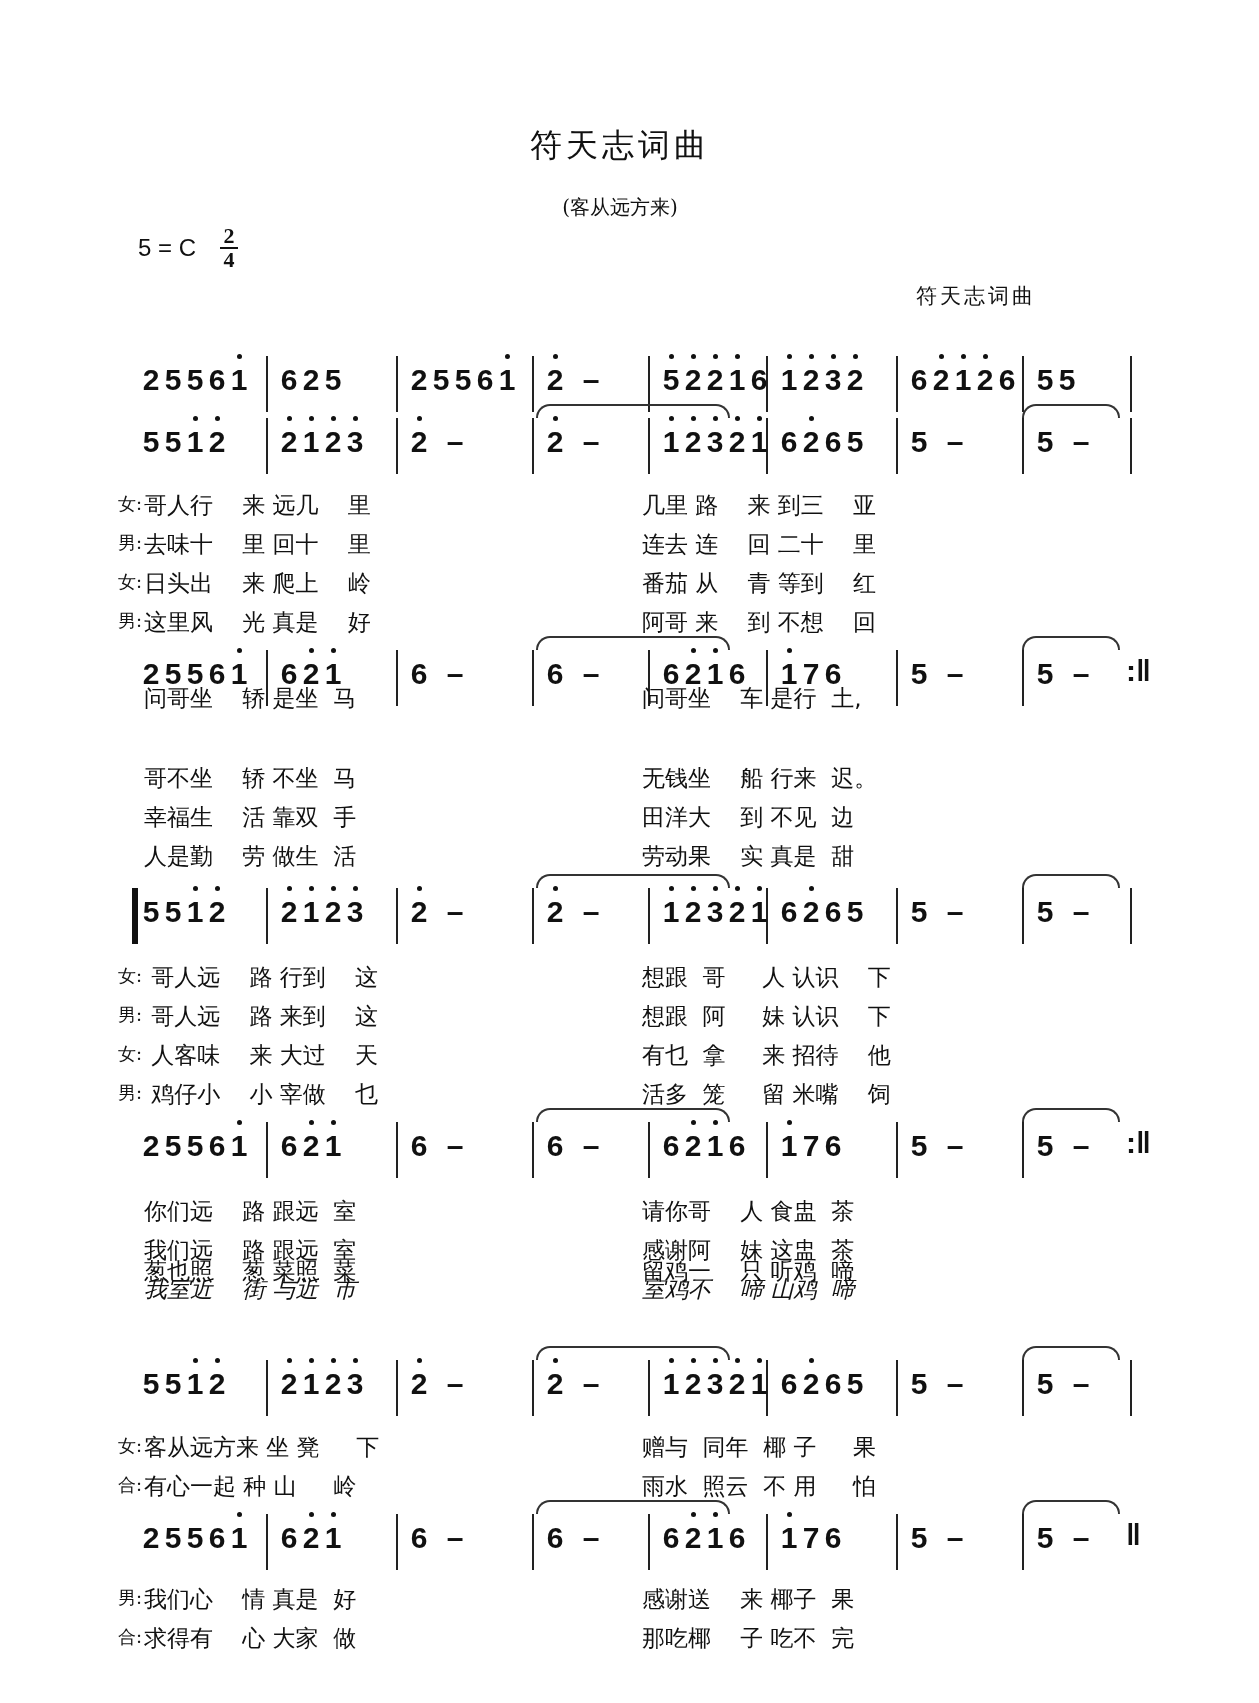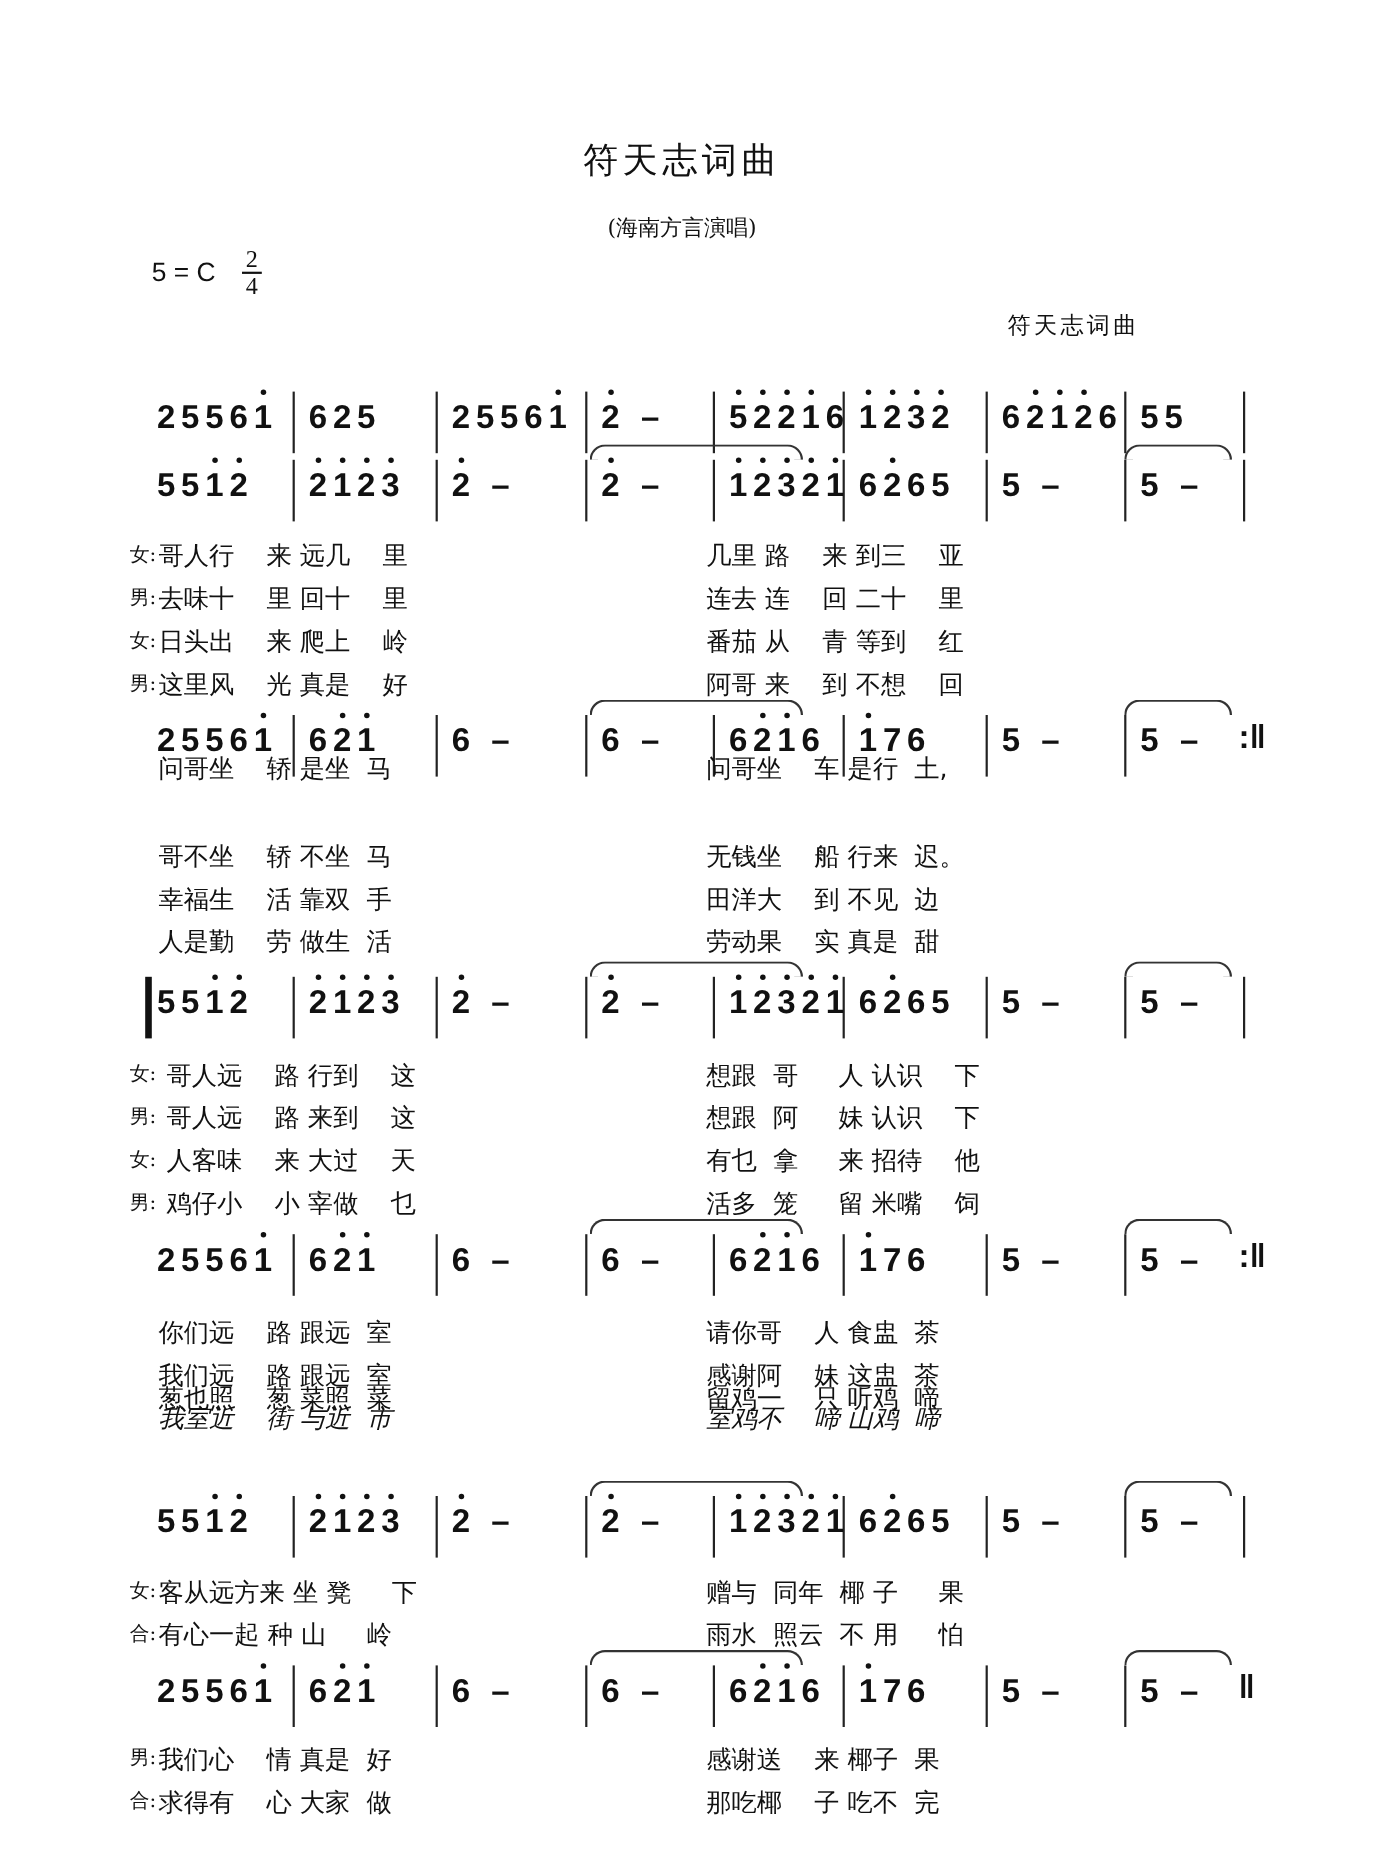--- a/index.html
+++ b/index.html
@@ -3,21 +3,21 @@
 <meta charset="utf-8">
 <style>
   html, body { margin:0; padding:0; background:#fff; }
   body { width:1259px; height:1703px; position:relative; overflow:hidden; color:#111;
          font-family: "DejaVu Sans", sans-serif; }
   .title { position:absolute; left:0; width:1240px; top:124px; text-align:center;
            font-family:"DejaVu Serif", serif; font-size:32px; letter-spacing:4px; }
   .subtitle { position:absolute; left:0; width:1240px; top:194px; text-align:center;
               font-family:"DejaVu Serif", serif; font-size:20px; }
   .key { position:absolute; left:138px; top:234px; font-family:"Liberation Sans", sans-serif; font-size:24px; }
-  .meter { position:absolute; left:220px; top:226px; font-family:"Liberation Serif", serif; font-weight:normal;
+  .meter { position:absolute; left:220px; top:226px; font-family:"Liberation Serif", serif; font-weight:bold;
            font-size:22px; line-height:20px; text-align:center; }
   .meter .bar { display:block; width:18px; height:2px; background:#111; margin:1px 0; }
   .composer { position:absolute; left:916px; top:282px; font-family:"DejaVu Serif", serif; font-size:21px; letter-spacing:3px; }
 
   
   .staff { position:absolute; left:140px; width:1000px; height:60px; }
   .measure { position:absolute; top:0; height:56px; display:flex; align-items:center; }
   .barline { position:absolute; width:2px; background:#222; top:4px; height:56px; }
   .barline.thick { width:6px; background:#111; }
   .note { position:relative; display:inline-block; font-family:"Liberation Sans", sans-serif; font-weight:bold;
@@ -30,21 +30,21 @@
   
   .lyric-row { position:absolute; left:104px; width:1100px; height:36px; font-size:23px; }
   .lyric-row .role { position:absolute; left:0; top:2px; width:38px; text-align:right; font-family:"DejaVu Serif", serif; font-size:18px; }
   .lyric-row .left { position:absolute; left:40px; white-space:pre; font-family:"DejaVu Sans", sans-serif; }
   .lyric-row .right { position:absolute; left:538px; white-space:pre; font-family:"DejaVu Sans", sans-serif; }
 </style>
 </head>
 <body>
 
 <div class="title">符天志词曲</div>
-<div class="subtitle">(海南方言演唱)</div>
+<div class="subtitle">(客从远方来)</div>
 <div class="key">5 = C</div>
 <div class="meter">
   <span>2</span>
   <span class="bar"></span>
   <span>4</span>
 </div>
 <div class="composer">符天志词曲</div>
 
 <div id="staffs">
     <div class="staff" style="top: 352px;">

